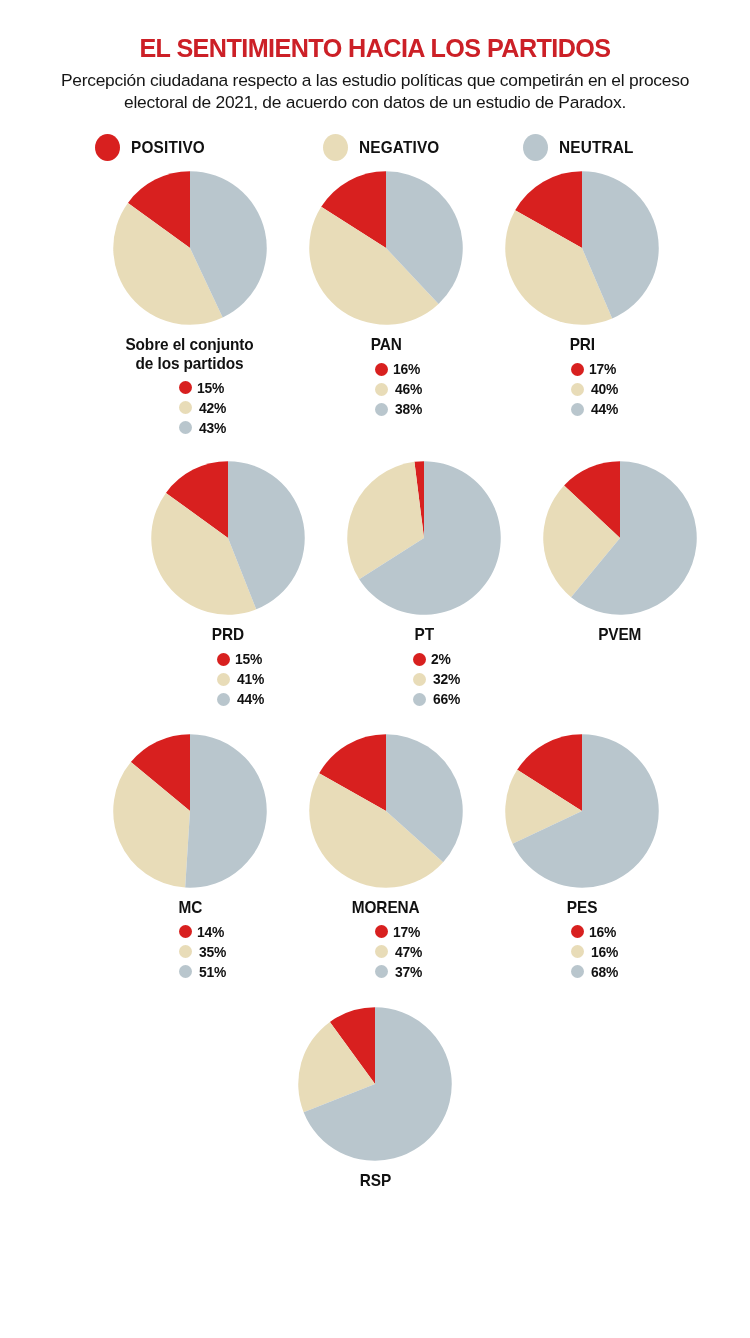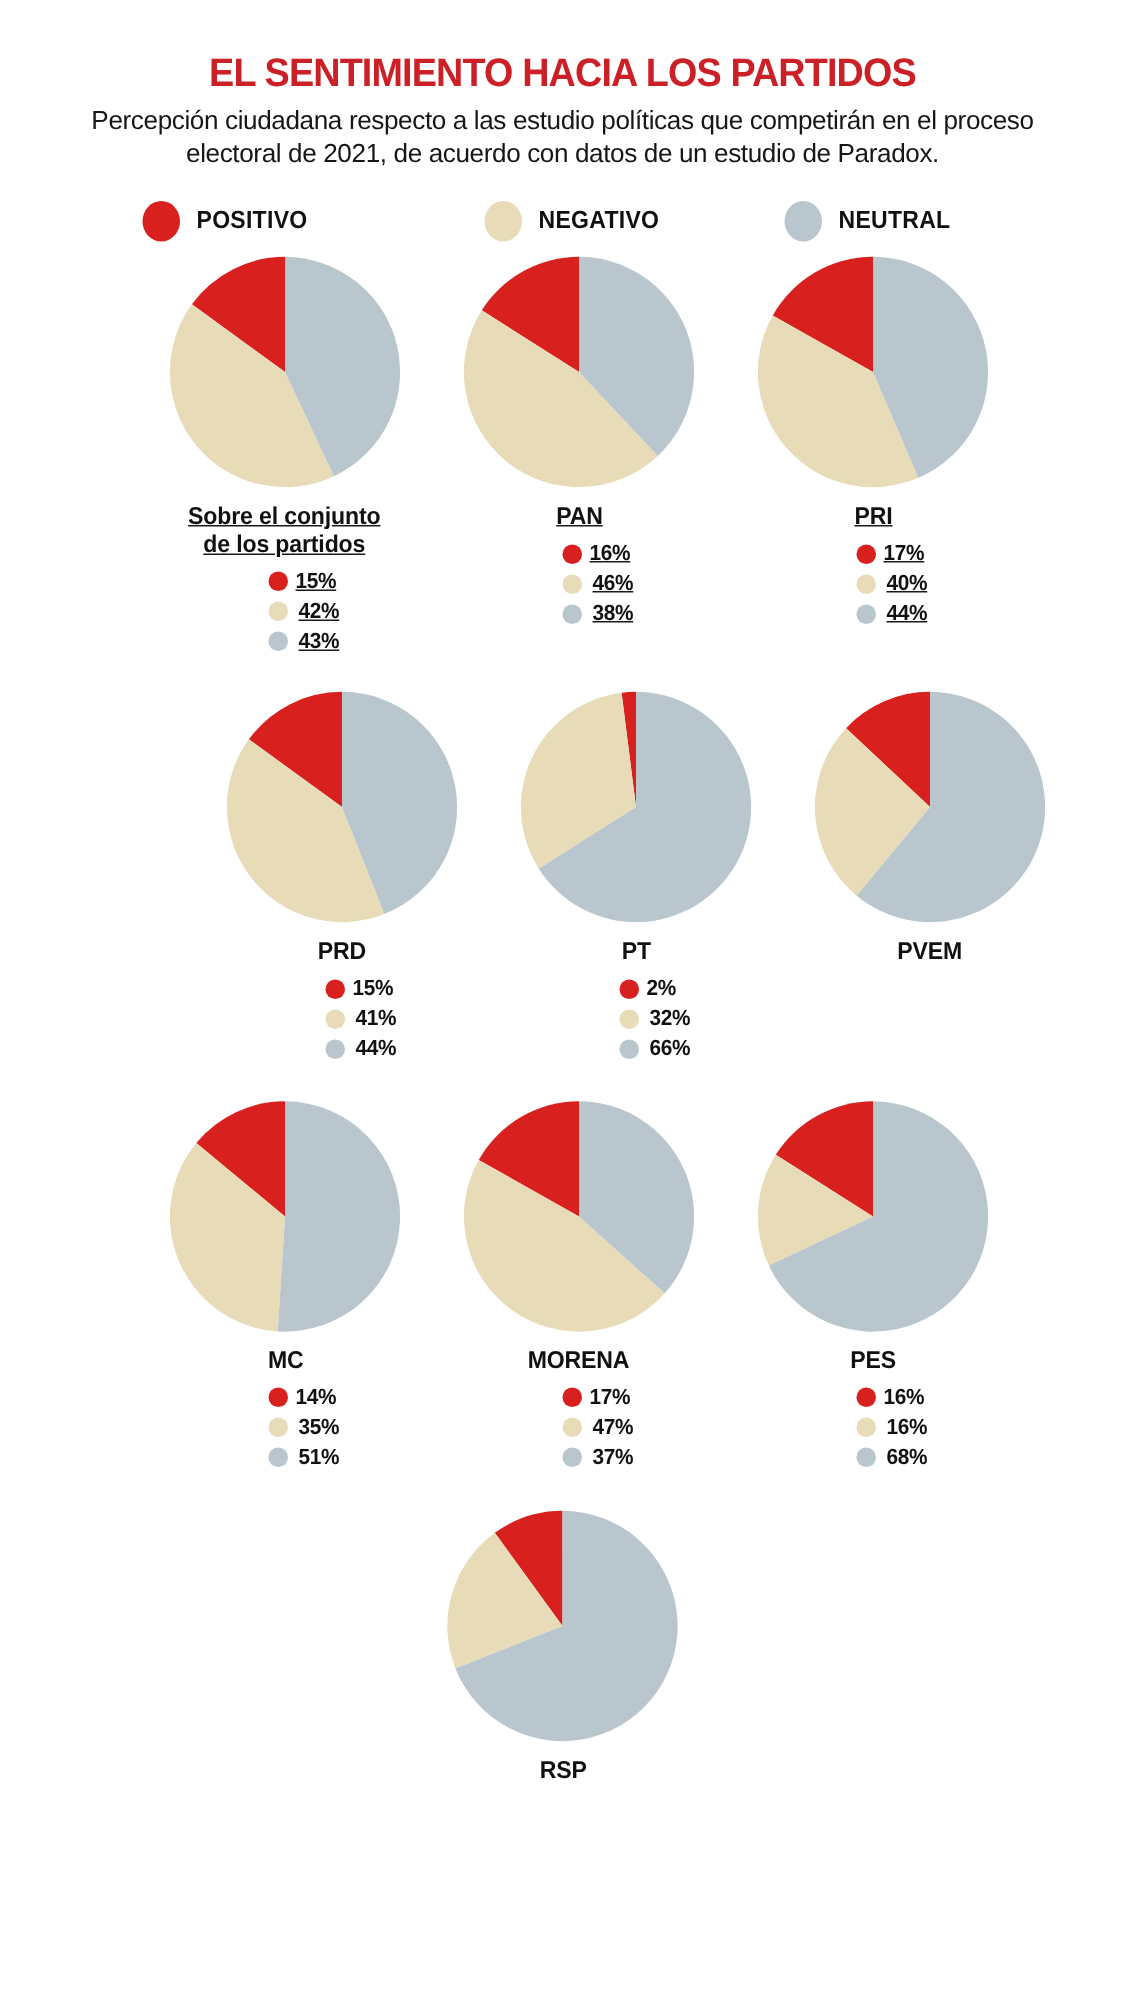--- a/index.html
+++ b/index.html
@@ -139,21 +139,21 @@
     font-weight: bold;
     color: #111111;
     letter-spacing: -0.2px;
     transform: scaleX(0.95);
     transform-origin: left center;
   }
   
   .pct-row.r-neg .pct-val,
   .pct-row.r-neu .pct-val { margin-left: 2px; }
 
-  .row-1 { margin-top: 0px; text-decoration: underline; }
+  .row-1 { margin-top: 0px; }
   .row-2 { margin-top: 24px; margin-left: 38px; }
   .row-3 { margin-top: 25px; }
   .row-4 { margin-top: 26px; }
 </style>
 </head>
 <body>
 
 <div id="header">
   <h1 id="main-title">EL SENTIMIENTO HACIA LOS PARTIDOS</h1>
   <p id="subtitle">Percepción ciudadana respecto a las estudio políticas que competirán en el proceso electoral de 2021, de acuerdo con datos de un estudio de Paradox.</p>

